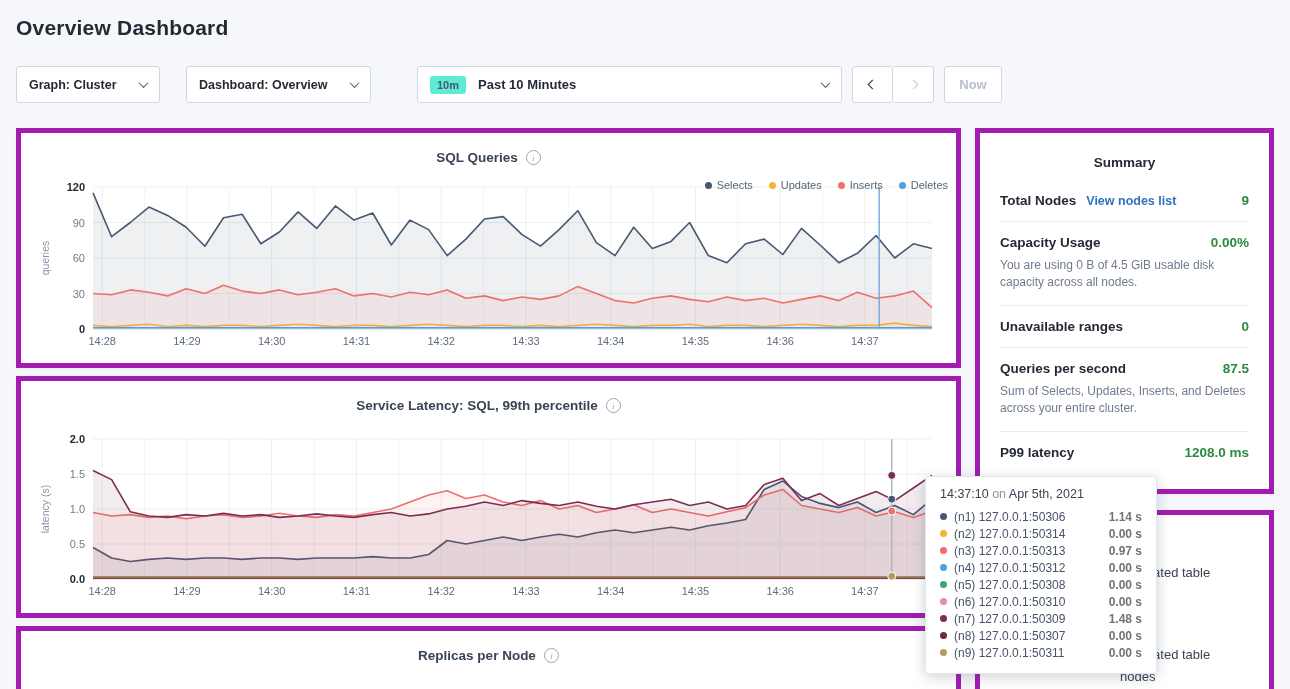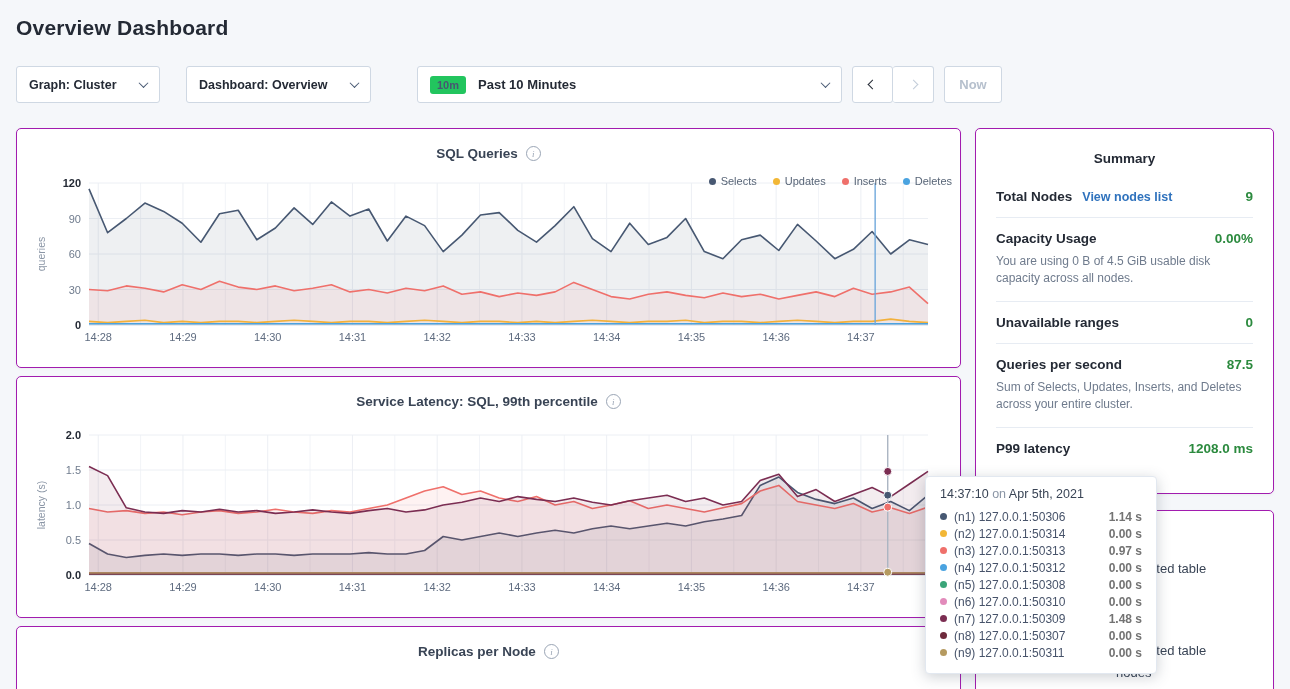--- a/index.html
+++ b/index.html
@@ -22,32 +22,32 @@
     font-size: 12.5px; font-weight: 700; color: #242a35; padding: 0 12px; cursor: pointer;
   }
   .chev { width: 7px; height: 7px; border-right: 1.6px solid #475872; border-bottom: 1.6px solid #475872; display: inline-block; flex: none; }
   .chev-down  { transform: rotate(45deg) translate(-1px,-1px); }
   .chev-left  { transform: rotate(135deg); border-color: #242a35; }
   .chev-right { transform: rotate(-45deg); border-color: #c2ccd9; }
   .dropdown { justify-content: space-between; }
   #graph-btn { width: 144px; }
   #dashboard-btn { width: 185px; margin-left: 26px; }
   .time-box { margin-left: 46px; width: 425px; }
-  .time-badge { background: #22c55e; border-radius: 3px; padding: 3px 7px; font-size: 11px; font-weight: 700; color: #475872; margin-right: 12px; }
+  .time-badge { background: #5eead4; border-radius: 3px; padding: 3px 7px; font-size: 11px; font-weight: 700; color: #475872; margin-right: 12px; }
   .time-label { flex: 1; text-align: left; font-size: 13px; }
   .arrow-group { display: flex; margin-left: 10px; }
   .arrow-btn { width: 41px; justify-content: center; }
   .arrow-btn.next { border-left: none; cursor: default; }
   #now-btn { margin-left: 10px; width: 58px; justify-content: center; color: #b6c0cd; font-size: 13px; cursor: default; }
 
   
   .layout { display: flex; gap: 14px; padding: 0 16px; margin-top: 25px; align-items: flex-start; }
   .charts-col { width: 945px; display: flex; flex-direction: column; gap: 8px; flex: none; }
   .side-col { flex: 1; display: flex; flex-direction: column; gap: 16px; }
-  .card { background: #fff; border: 1px solid #a21caf; border-radius: 5px; box-shadow: 0 1px 3px rgba(60,72,88,.05); }
+  .card { background: #fff; border: 5px solid #a21caf; border-radius: 0; box-shadow: 0 1px 3px rgba(60,72,88,.05); }
 
   
   .chart-card { position: relative; padding: 0 16px; }
   #chart-card-1 { height: 240px; }
   #chart-card-2 { height: 242px; }
   #chart-card-3 { height: 200px; }
   .chart-header { display: flex; align-items: center; justify-content: center; gap: 8px; margin-top: 17px; }
   .chart-title { font-size: 13.5px; font-weight: 700; color: #394455; }
   .info-icon {
     width: 15px; height: 15px; border: 1.5px solid #9aa5b5; border-radius: 50%;

